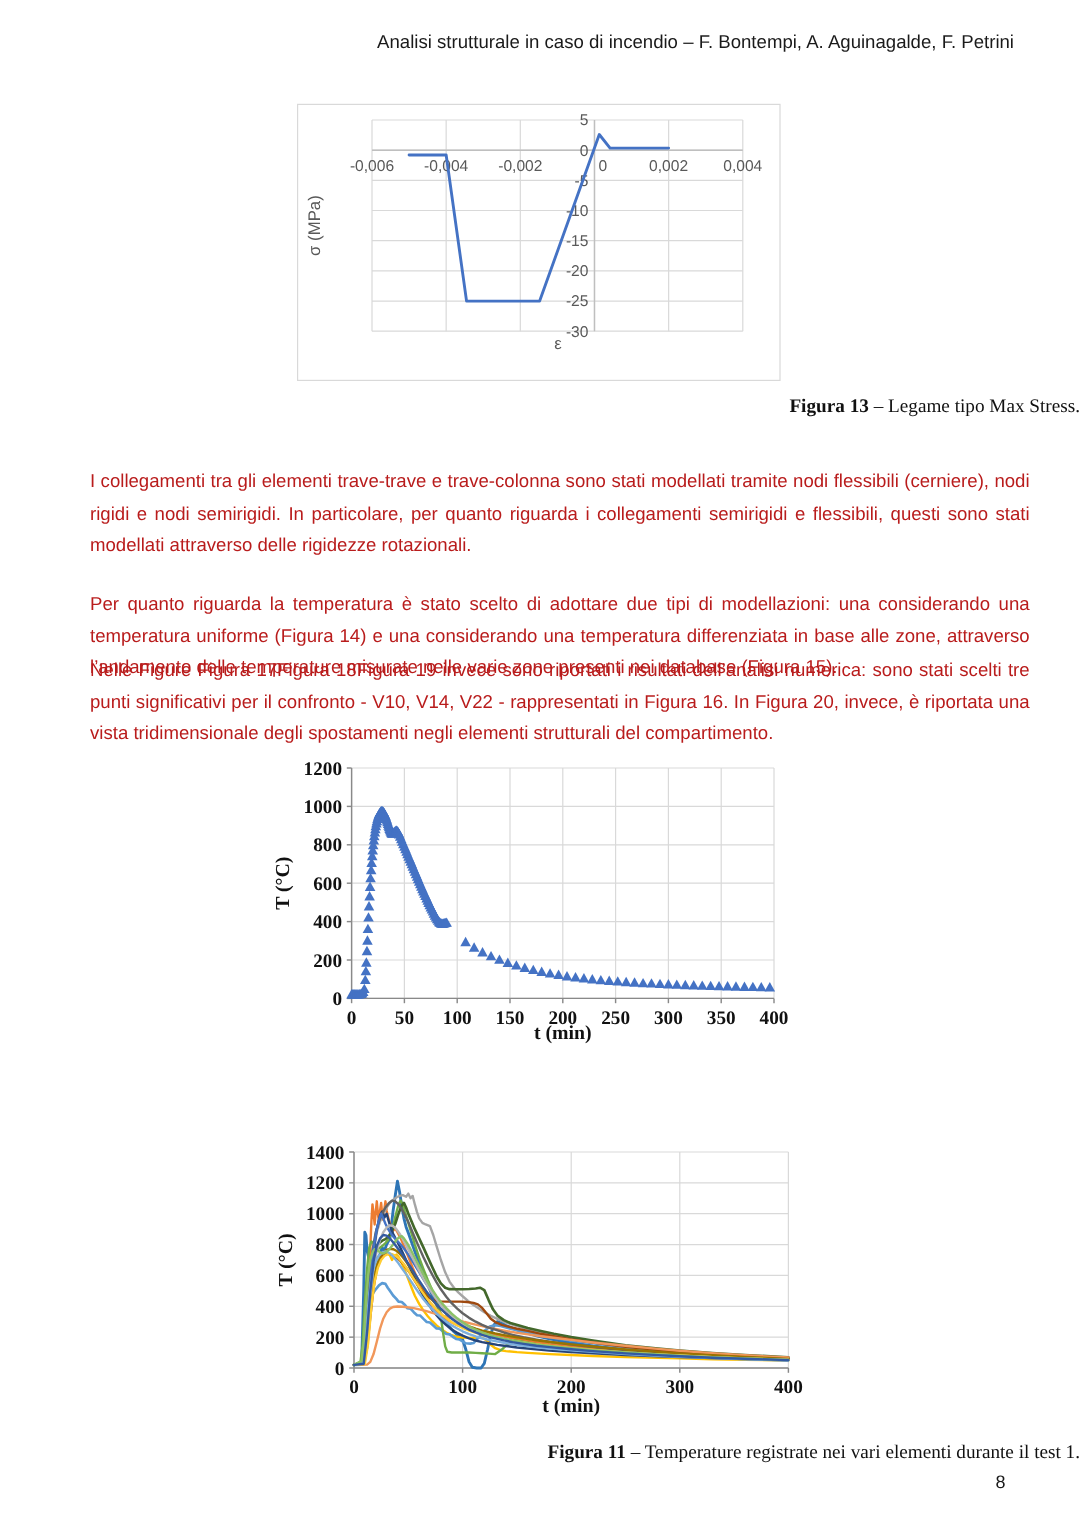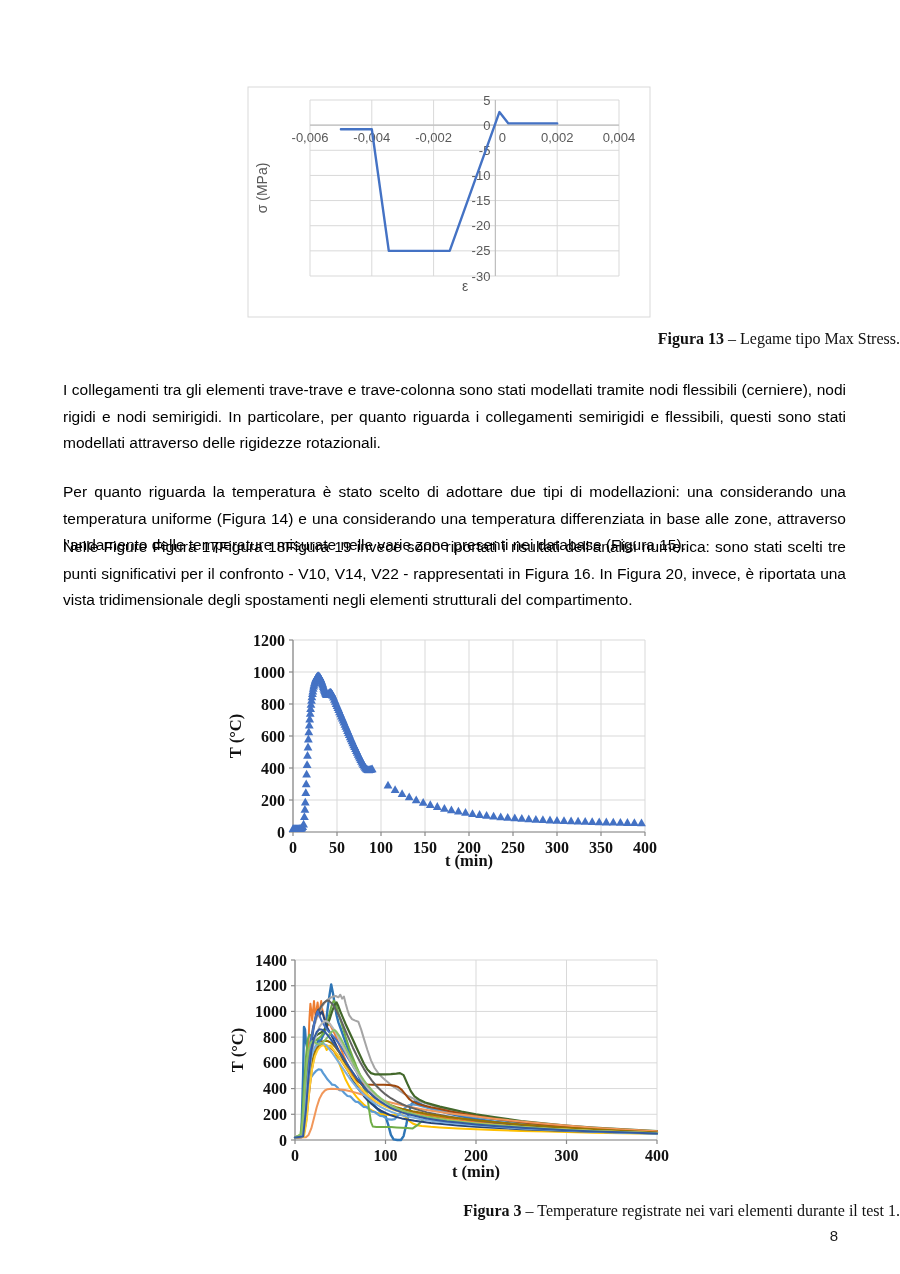--- a/index.html
+++ b/index.html
@@ -1,36 +1,37 @@
 <!DOCTYPE html>
 <html><head>
 <meta charset="utf-8">
 <style>
   html,body{margin:0;padding:0;background:#ffffff;}
   .page{position:relative;width:900px;height:1274px;background:#fff;overflow:hidden;
         font-family:"Liberation Sans",sans-serif;color:#1a1a1a;}
   .header{position:absolute;top:27px;left:62px;width:783px;text-align:right;
           font-size:15.5px;color:#1a1a1a;}
-  .par{position:absolute;left:62px;width:783px;margin:1px;font-size:15.5px;
-       line-height:26.6px;text-align:justify;color:#000000;}
+  .par{position:absolute;left:62px;width:783px;margin:13px;font-size:15.5px;
+       line-height:26.6px;text-align:justify;color:#b91c1c;}
   .figcap{position:absolute;left:0;width:900px;text-align:right;
           font-family:"Liberation Serif",serif;font-size:16px;color:#111;}
   .figcap .cl{font-weight:700;}
   .chart{position:absolute;}
   .t13{font-family:"Liberation Sans",sans-serif;font-size:13px;fill:#595959;}
   .a13{font-family:"Liberation Sans",sans-serif;font-size:14px;fill:#595959;}
   .tser{font-family:"Liberation Serif",serif;font-weight:700;font-size:16px;fill:#111;}
   .aser{font-family:"Liberation Serif",serif;font-weight:700;font-size:16.5px;fill:#111;}
   .pageno{position:absolute;top:1227px;right:62px;font-size:15px;color:#1a1a1a;}
 </style>
 </head>
 <body>
 
 <div class="page">
 
+  <div class="header">Analisi strutturale in caso di incendio – F. Bontempi, A. Aguinagalde, F. Petrini</div>
 
   <svg class="chart" style="left:240px;top:85px" width="415" height="235" viewBox="0 0 415 235">
       <rect x="8" y="2" width="402" height="230" fill="none" stroke="#D9D9D9"></rect>
       <line x1="70" y1="15" x2="379" y2="15" stroke="#D9D9D9" stroke-width="1"></line>
       <line x1="70" y1="40.14285714285714" x2="379" y2="40.14285714285714" stroke="#D9D9D9" stroke-width="1"></line>
       <line x1="70" y1="65.28571428571428" x2="379" y2="65.28571428571428" stroke="#D9D9D9" stroke-width="1"></line>
       <line x1="70" y1="90.42857142857143" x2="379" y2="90.42857142857143" stroke="#D9D9D9" stroke-width="1"></line>
       <line x1="70" y1="115.57142857142857" x2="379" y2="115.57142857142857" stroke="#D9D9D9" stroke-width="1"></line>
       <line x1="70" y1="140.71428571428572" x2="379" y2="140.71428571428572" stroke="#D9D9D9" stroke-width="1"></line>
       <line x1="70" y1="165.85714285714286" x2="379" y2="165.85714285714286" stroke="#D9D9D9" stroke-width="1"></line>
@@ -341,17 +342,17 @@
       <polyline points="70.0,194.4 78.1,193.7 80.9,166.1 83.6,125.0 86.3,96.7 89.0,81.3 90.8,73.6 92.6,68.4 94.4,72.3 96.2,76.8 98.1,80.6 100.8,85.1 103.5,88.4 106.2,91.3 108.9,94.1 111.6,97.4 115.3,102.5 118.9,108.3 122.5,114.1 126.1,120.1 129.7,126.0 133.3,131.7 137.0,136.8 140.6,141.5 144.2,145.8 147.8,149.7 151.4,153.3 156.0,157.1 160.5,160.4 165.9,163.6 171.4,166.1 176.8,168.2 182.2,170.0 187.7,171.5 194.9,173.3 202.1,174.9 211.2,176.4 222.0,178.0 232.9,179.3 251.0,181.1 269.1,182.6 296.3,184.5 323.4,186.1 341.5,187.0 368.6,188.3 395.8,189.2 432.0,190.3" fill="none" stroke="#4472C4" stroke-width="2" stroke-linejoin="round" stroke-linecap="round"></polyline>
       <polyline points="70.0,194.4 78.1,193.4 80.9,170.0 83.6,136.6 86.3,113.4 89.0,99.3 91.7,90.3 94.4,83.9 97.2,80.0 99.9,78.1 102.6,78.7 105.3,81.3 108.0,85.1 110.7,89.6 113.4,94.8 117.1,101.9 120.7,108.9 124.3,116.0 127.9,122.7 131.5,128.9 135.2,134.5 138.8,139.7 142.4,144.3 146.9,149.2 151.4,153.3 156.0,156.9 160.5,160.0 165.9,163.1 171.4,165.6 176.8,167.7 182.2,169.5 187.7,171.0 194.9,172.8 202.1,174.4 211.2,176.0 222.0,177.7 232.9,179.0 251.0,180.8 269.1,182.3 296.3,184.4 323.4,185.9 341.5,186.8 368.6,188.1 395.8,189.2 432.0,190.3" fill="none" stroke="#B7B7B7" stroke-width="2" stroke-linejoin="round" stroke-linecap="round"></polyline>
       <polyline points="70.0,194.4 79.0,193.7 81.8,176.4 84.5,145.6 87.2,125.0 89.9,113.4 92.6,107.0 95.3,103.7 98.1,102.1 100.8,101.9 103.5,102.9 106.2,104.7 108.9,107.3 111.6,110.6 115.3,115.7 118.9,121.4 122.5,126.9 126.1,132.5 129.7,137.6 133.3,142.2 137.0,146.3 140.6,150.1 144.2,153.3 147.8,156.1 151.4,158.7 156.0,161.4 160.5,163.6 165.9,165.9 171.4,167.7 176.8,169.2 182.2,170.5 187.7,171.7 194.9,173.1 202.1,174.4 211.2,175.8 222.0,177.3 232.9,178.6 251.0,180.4 269.1,182.0 296.3,184.0 323.4,185.7 341.5,186.6 368.6,188.0 395.8,189.0 432.0,190.2" fill="none" stroke="#FFCD33" stroke-width="2" stroke-linejoin="round" stroke-linecap="round"></polyline>
       <polyline points="70.0,194.4 77.2,192.9 80.0,166.1 82.7,135.3 85.4,117.3 88.1,108.3 90.8,103.4 93.5,100.8 96.2,99.9 99.0,100.8 101.7,103.1 104.4,106.4 107.1,109.8 109.8,113.7 113.4,118.8 117.1,124.2 120.7,129.6 124.3,134.8 127.9,139.7 131.5,144.0 135.2,148.0 138.8,151.6 142.4,154.8 146.9,158.4 151.4,161.5 156.0,164.1 160.5,166.4 165.9,168.7 171.4,170.6 176.8,172.2 182.2,173.5 187.7,174.6 194.9,176.0 202.1,177.2 211.2,178.5 222.0,179.8 232.9,180.8 251.0,182.3 269.1,183.6 296.3,185.4 323.4,186.8 341.5,187.6 368.6,188.8 395.8,189.7 432.0,190.7" fill="none" stroke="#7CAFDD" stroke-width="2" stroke-linejoin="round" stroke-linecap="round"></polyline>
       <polyline points="70.0,194.4 76.3,191.2 78.1,173.9 80.0,143.0 81.8,119.9 83.6,107.0 85.4,100.6 87.2,98.0 89.0,98.6 91.7,100.6 94.4,101.6 97.2,100.3 99.9,97.4 102.6,94.1 105.3,90.3 108.0,87.7 109.8,87.1 111.6,89.0 114.3,92.9 117.1,98.0 120.7,105.1 124.3,112.1 127.9,119.1 131.5,125.6 135.2,131.7 138.8,137.1 142.4,142.0 146.9,147.1 151.4,151.7 156.0,155.6 160.5,158.9 165.9,162.3 171.4,165.1 176.8,167.4 182.2,169.2 187.7,170.8 194.9,172.6 202.1,174.1 211.2,175.7 222.0,177.3 232.9,178.6 251.0,180.5 269.1,182.1 296.3,184.1 323.4,185.8 341.5,186.7 368.6,188.0 395.8,189.0 432.0,190.2" fill="none" stroke="#8CC168" stroke-width="2" stroke-linejoin="round" stroke-linecap="round"></polyline>
       <polyline points="70.0,194.4 78.1,193.5 80.9,167.4 83.6,132.7 86.3,108.3 89.0,95.4 91.7,89.0 94.4,86.2 97.2,86.7 99.9,89.0 102.6,92.2 105.3,95.7 108.0,99.3 110.7,103.1 113.4,107.3 117.1,112.8 120.7,118.6 124.3,124.2 127.9,129.6 131.5,134.8 135.2,139.4 138.8,143.8 142.4,147.6 146.9,152.0 151.4,155.9 156.0,159.2 160.5,162.0 165.9,165.1 171.4,167.4 176.8,169.4 182.2,171.0 187.7,172.3 194.9,174.0 202.1,175.4 211.2,176.9 222.0,178.5 232.9,179.6 251.0,181.4 269.1,182.9 296.3,184.8 323.4,186.3 341.5,187.2 368.6,188.4 395.8,189.3 432.0,190.4" fill="none" stroke="#335AA1" stroke-width="2" stroke-linejoin="round" stroke-linecap="round"></polyline>
       <text transform="translate(18,107) rotate(-90)" text-anchor="middle" class="aser">T (°C)</text>
       <text x="251" y="234" text-anchor="middle" class="aser">t (min)</text>
     </svg>
   <div class="figcap" style="top:1202px">
-    <span class="cl">Figura 3</span><span> – Temperature registrate nei vari elementi durante il test 1.</span>
+    <span class="cl">Figura 11</span><span> – Temperature registrate nei vari elementi durante il test 1.</span>
   </div>
 
   <div class="pageno">8</div>
 </div>
 
 </body></html>

